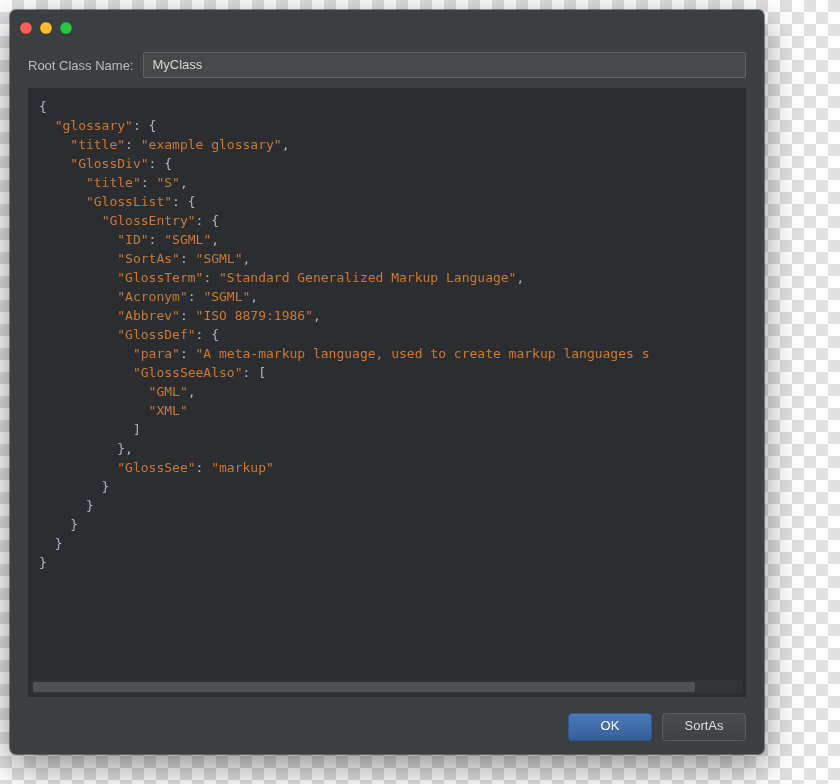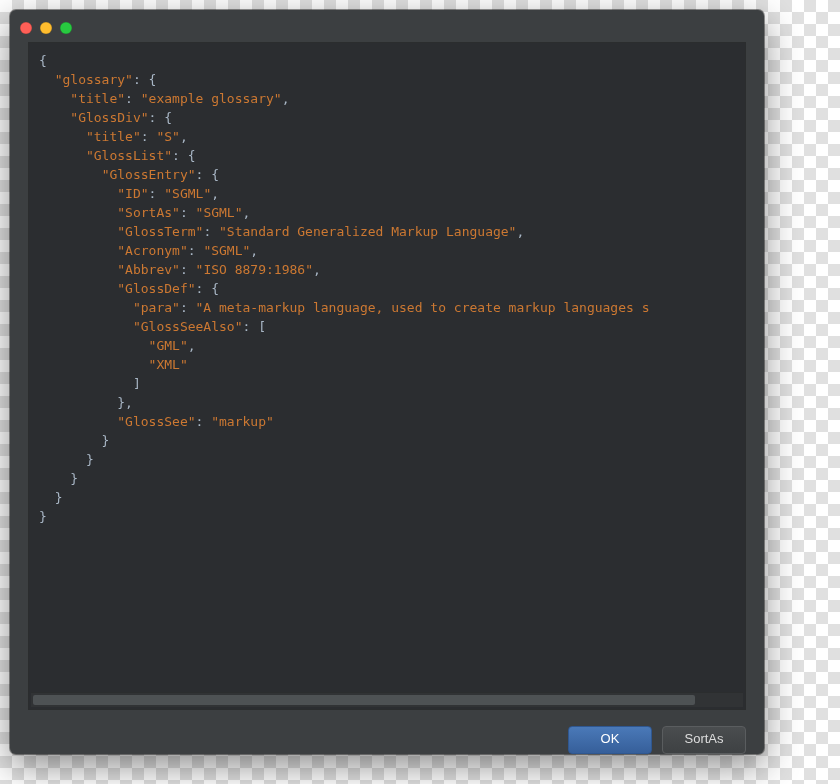--- a/index.html
+++ b/index.html
@@ -115,21 +115,21 @@
     height: 10px;
     width: 93%;
     background: #4e5254;
     border-radius: 2px;
   }
 
   .button-row {
     display: flex;
     justify-content: flex-end;
     gap: 10px;
-    padding: 10px 18px 0 18px;
+    padding: 10px 18px 13px 18px;
   }
   .btn {
     min-width: 82px;
     height: 26px;
     border-radius: 4px;
     font-size: 13px;
     line-height: 24px;
     text-align: center;
     color: #dddddd;
     border: 1px solid #5a5d5f;
@@ -147,20 +147,24 @@
 
 <div class="checker">
   <div class="window">
 
     <div class="titlebar">
       <div class="traffic tl-close"></div>
       <div class="traffic tl-min"></div>
       <div class="traffic tl-zoom"></div>
     </div>
 
+    <div class="form-row">
+      <span class="form-label">Root Class Name:</span>
+      <input class="text-input" type="text" value="MyClass" style="">
+    </div>
 
     <div class="editor-wrap">
       <div class="editor" id="editor"><span class="p">{</span>
 <span class="p">  </span><span class="k">"glossary"</span><span class="p">: {</span>
 <span class="p">    </span><span class="k">"title"</span><span class="p">: </span><span class="s">"example glossary"</span><span class="p">,</span>
 <span class="p">    </span><span class="k">"GlossDiv"</span><span class="p">: {</span>
 <span class="p">      </span><span class="k">"title"</span><span class="p">: </span><span class="s">"S"</span><span class="p">,</span>
 <span class="p">      </span><span class="k">"GlossList"</span><span class="p">: {</span>
 <span class="p">        </span><span class="k">"GlossEntry"</span><span class="p">: {</span>
 <span class="p">          </span><span class="k">"ID"</span><span class="p">: </span><span class="s">"SGML"</span><span class="p">,</span>

